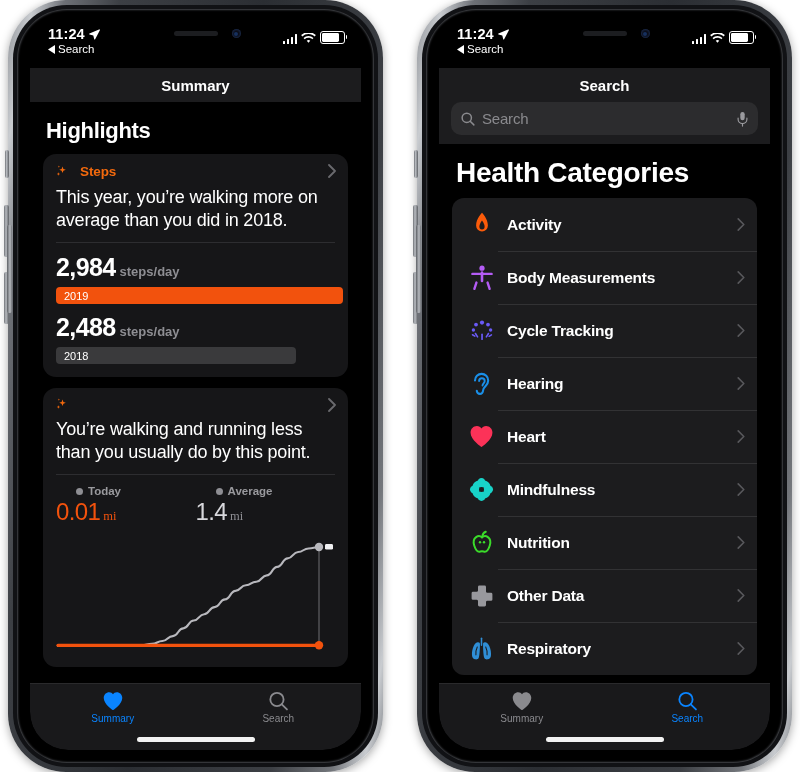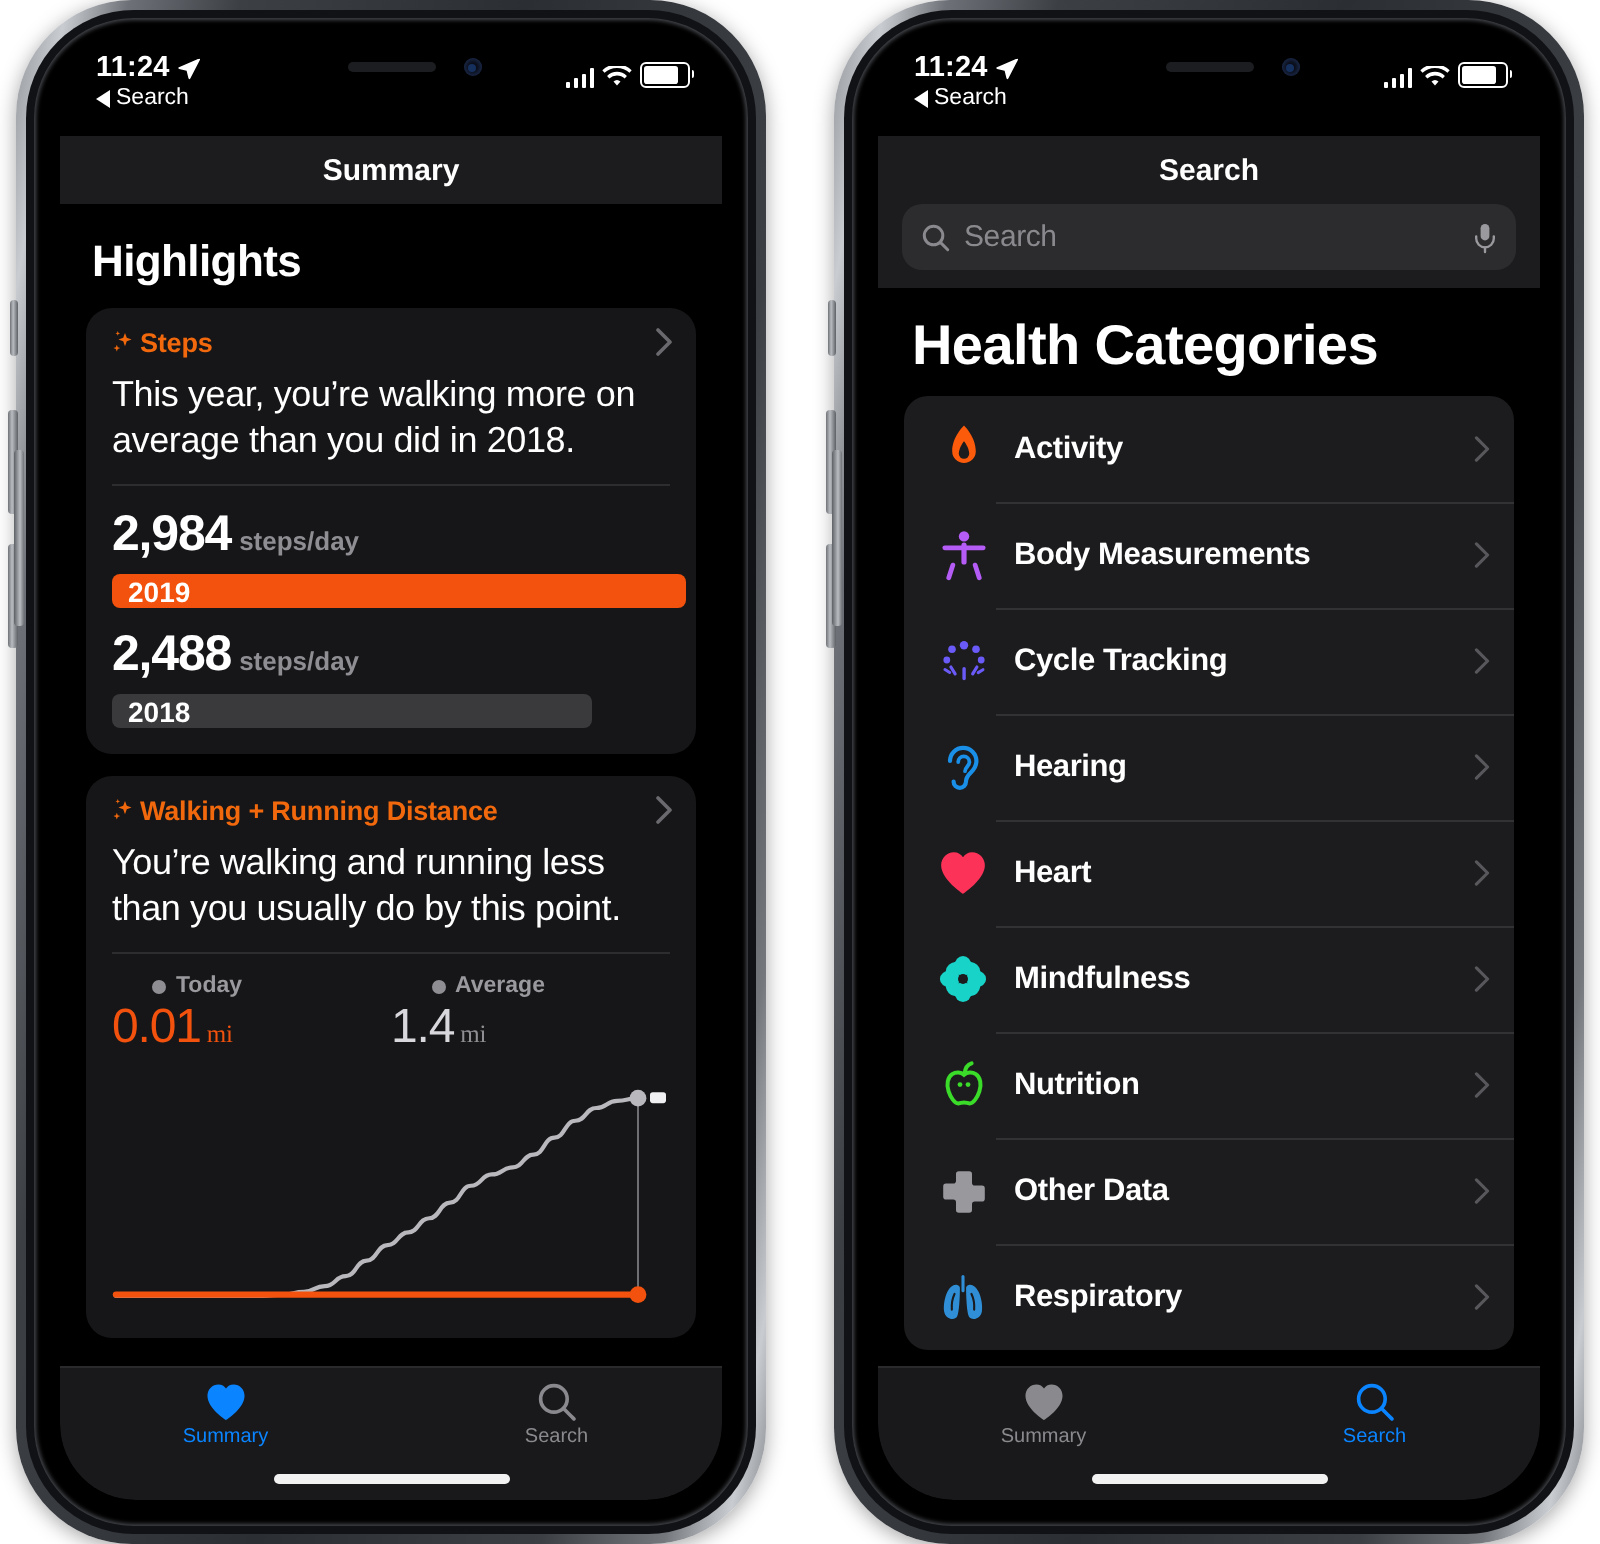--- a/index.html
+++ b/index.html
@@ -75,33 +75,33 @@
   .navbar.flat{background:#1c1c1e;}
   .nav-title{font-size:15px;font-weight:600;color:#fff;}
 
   
   .page{position:absolute;left:0;top:80px;right:0;bottom:0;background:#000;overflow:hidden;}
   .page-h1{font-size:22px;font-weight:700;color:#fff;margin:16px 0 10px 16px;letter-spacing:-.3px;}
 
   .card{
     margin:0 13px 11px 13px;background:#161618;border-radius:13px;padding:10px 13px 13px 13px;position:relative;
   }
-  .card-head{display:flex;align-items:center;gap:1px;margin-bottom:7px;}
+  .card-head{display:flex;align-items:center;gap:11px;margin-bottom:7px;}
   .card-title{font-size:13.5px;font-weight:700;color:#f2690d;letter-spacing:-.1px;}
   .chev{position:absolute;right:12px;top:10px;color:#6a6a6e;}
   .card-sentence{font-size:18px;font-weight:500;color:#fff;line-height:1.25;letter-spacing:-.2px;}
   .divider{height:1px;background:#2d2d30;margin:11px 0 10px 0;}
 
   .metric-row{display:flex;align-items:baseline;gap:4px;}
   .metric-num{font-size:25px;font-weight:600;color:#fff;letter-spacing:-.6px;}
   .metric-unit{font-size:13px;font-weight:600;color:#8e8e93;}
   .bar{height:17px;border-radius:4px;margin-top:5px;display:flex;align-items:center;padding-left:8px;}
   .bar.orange{background:#f2520d;}
   .bar.gray{background:#3a3a3c;}
-  .bar span{font-size:14px;font-weight:700;color:#fff;}
+  .bar span{font-size:11px;font-weight:400;color:#fff;}
   .gap-mid{height:9px;}
 
   
   .legend-row{display:flex;margin-top:2px;}
   .legend-col{width:50%;}
   .legend-lbl{display:flex;align-items:center;gap:5px;font-size:11.5px;font-weight:600;color:#9a9a9e;padding-left:20px;}
   .dot{width:7px;height:7px;border-radius:50%;background:#8e8e93;display:inline-block;}
   .legend-val{display:flex;align-items:baseline;gap:3px;margin-top:1px;}
   .legend-val .v{font-size:24px;font-weight:500;letter-spacing:-.6px;}
   .legend-val .u{font-size:12.5px;font-weight:500;font-family:Liberation Serif, serif;}
@@ -241,21 +241,20 @@
             <svg width="8" height="14" viewBox="0 0 8 14">
                 <path d="M1 1l6 6-6 6" fill="none" stroke="#6a6a6e" stroke-width="1.8" stroke-linecap="round" stroke-linejoin="round"></path>
               </svg>
           </div>
           <div class="card-head">
             <svg width="13" height="13" viewBox="0 0 14 14">
               <path d="M7 1.6l.95 2.6 2.6.95-2.6.95L7 8.7l-.95-2.6-2.6-.95 2.6-.95z" fill="#f2690d"></path>
               <path d="M2.6 7.9l.5 1.35 1.35.5-1.35.5-.5 1.35-.5-1.35-1.35-.5 1.35-.5z" fill="#f2690d"></path>
               <path d="M3.1.6l.33.9.9.33-.9.33-.33.9-.33-.9-.9-.33.9-.33z" fill="#f2690d"></path>
             </svg>
-            <span class="card-title">Walking + Running Distance</span>
           </div>
           <div class="card-sentence">You’re walking and running less than you usually do by this point.</div>
           <div class="divider"></div>
 
           <div class="legend-row">
             <div class="legend-col">
               <div class="legend-lbl">
                   <span class="dot"></span>
                   <span>Today</span>
                 </div>

